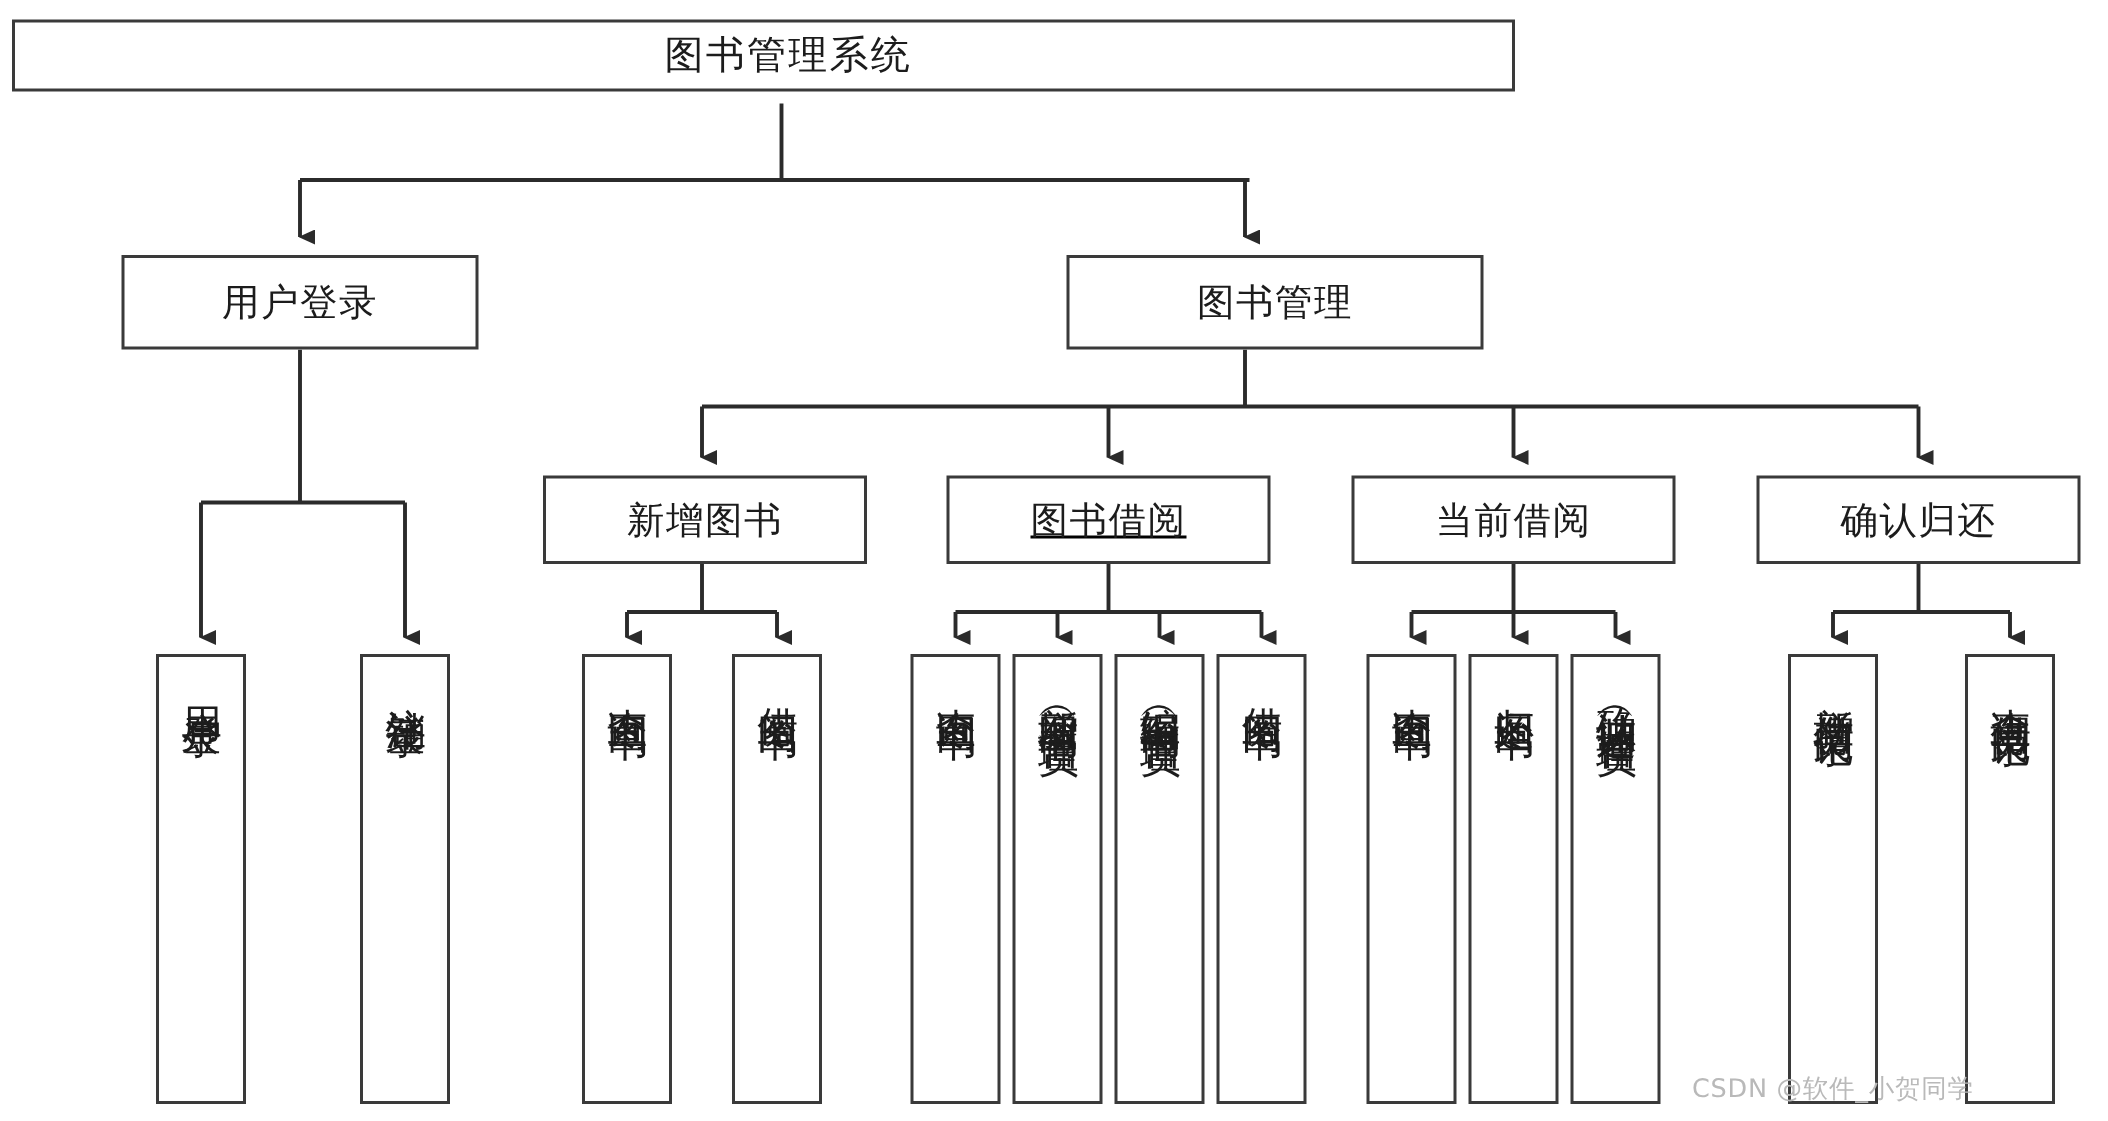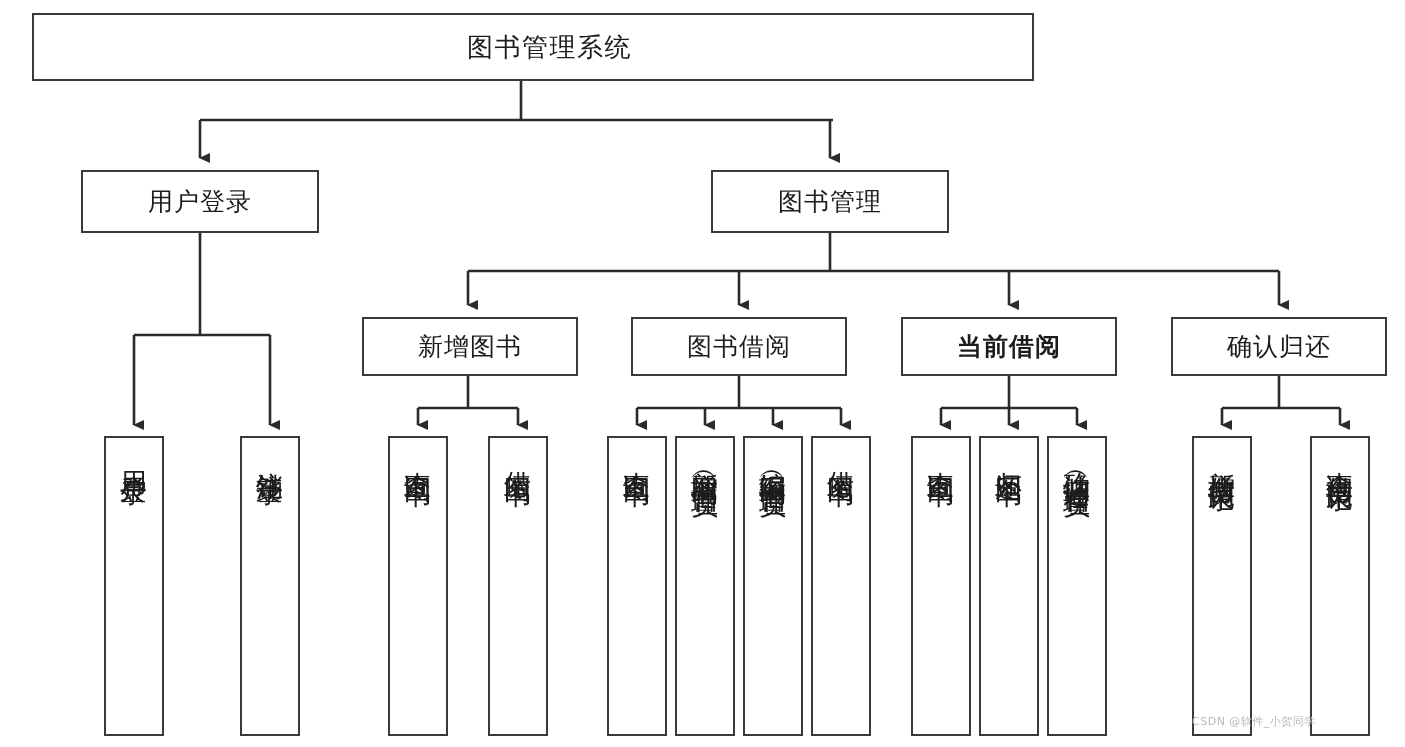--- a/index.html
+++ b/index.html
@@ -38,22 +38,22 @@
   .node.v .txt{
     writing-mode:vertical-rl;
     text-orientation:upright;
     font-size:27px;
     letter-spacing:3px;
     line-height:1;
   }
 
   #watermark{
     position:absolute;
-    left:1192px;top:714px;
-    font-size:11px;
+    left:1128px;top:714px;
+    font-size:17px;
     color:#b9b9b9;
     letter-spacing:0.5px;
     white-space:pre;
     pointer-events:none;
   }
 </style>
 </head>
 <body>
 
 <div id="canvas">
@@ -101,38 +101,38 @@
       <path d="M1009,408 L1009,425" marker-end="url(#arw)"></path>
       <path d="M1077,408 L1077,425" marker-end="url(#arw)"></path>
 
       <path d="M1279,376 L1279,408"></path>
       <path d="M1222,408 L1340,408"></path>
       <path d="M1222,408 L1222,425" marker-end="url(#arw)"></path>
       <path d="M1340,408 L1340,425" marker-end="url(#arw)"></path>
     </g>
   </svg>
 
-  <div class="node h title" style="left:32px;top:13px;width:1002px;height:68px;padding-left:33px;">
+  <div class="node h title" style="left:8px;top:13px;width:1002px;height:48px;padding-left:33px;">
     <span class="txt">图书管理系统</span>
   </div>
 
   <div class="node h" style="left:81px;top:170px;width:238px;height:63px;">
     <span class="txt">用户登录</span>
   </div>
-  <div class="node h" style="left:711px;top:170px;width:238px;height:63px;justify-content:center;">
+  <div class="node h" style="left:711px;top:170px;width:278px;height:63px;justify-content:center;">
     <span class="txt">图书管理</span>
   </div>
 
   <div class="node h" style="left:362px;top:317px;width:216px;height:59px;">
     <span class="txt">新增图书</span>
   </div>
-  <div class="node h" style="left:631px;top:317px;width:216px;height:59px;">
+  <div class="node h" style="left:631px;top:317px;width:216px;height:59px;text-decoration:underline;">
     <span class="txt">图书借阅</span>
   </div>
-  <div class="node h" style="left:901px;top:317px;width:216px;height:59px;font-weight:bold;">
+  <div class="node h" style="left:901px;top:317px;width:216px;height:59px;">
     <span class="txt">当前借阅</span>
   </div>
   <div class="node h" style="left:1171px;top:317px;width:216px;height:59px;">
     <span class="txt">确认归还</span>
   </div>
 
   <div class="node v" style="left:104px;top:436px;width:60px;height:300px;">
     <span class="txt">用户登录</span>
   </div>
   <div class="node v" style="left:240px;top:436px;width:60px;height:300px;">

